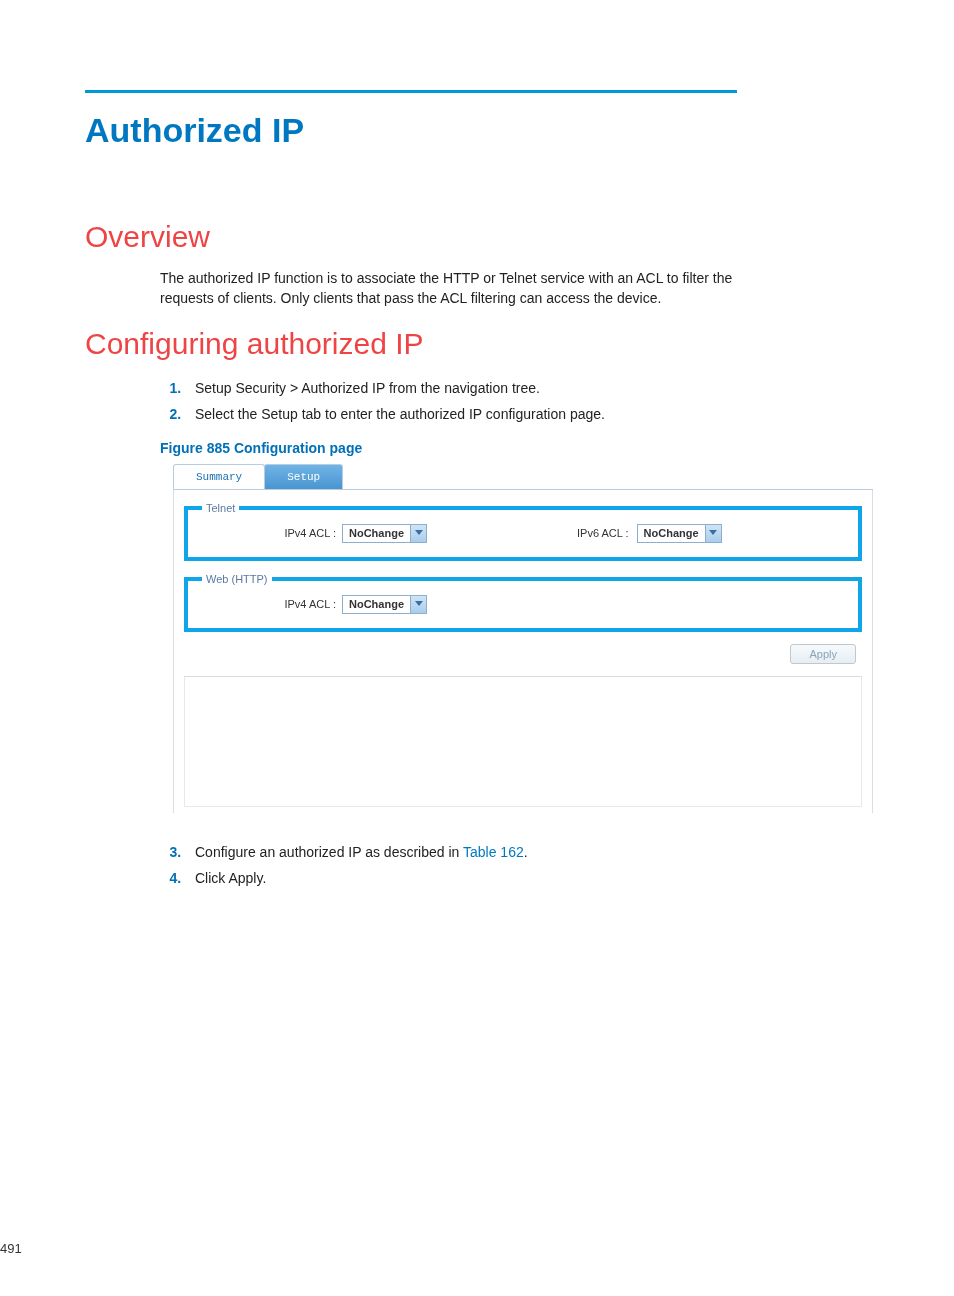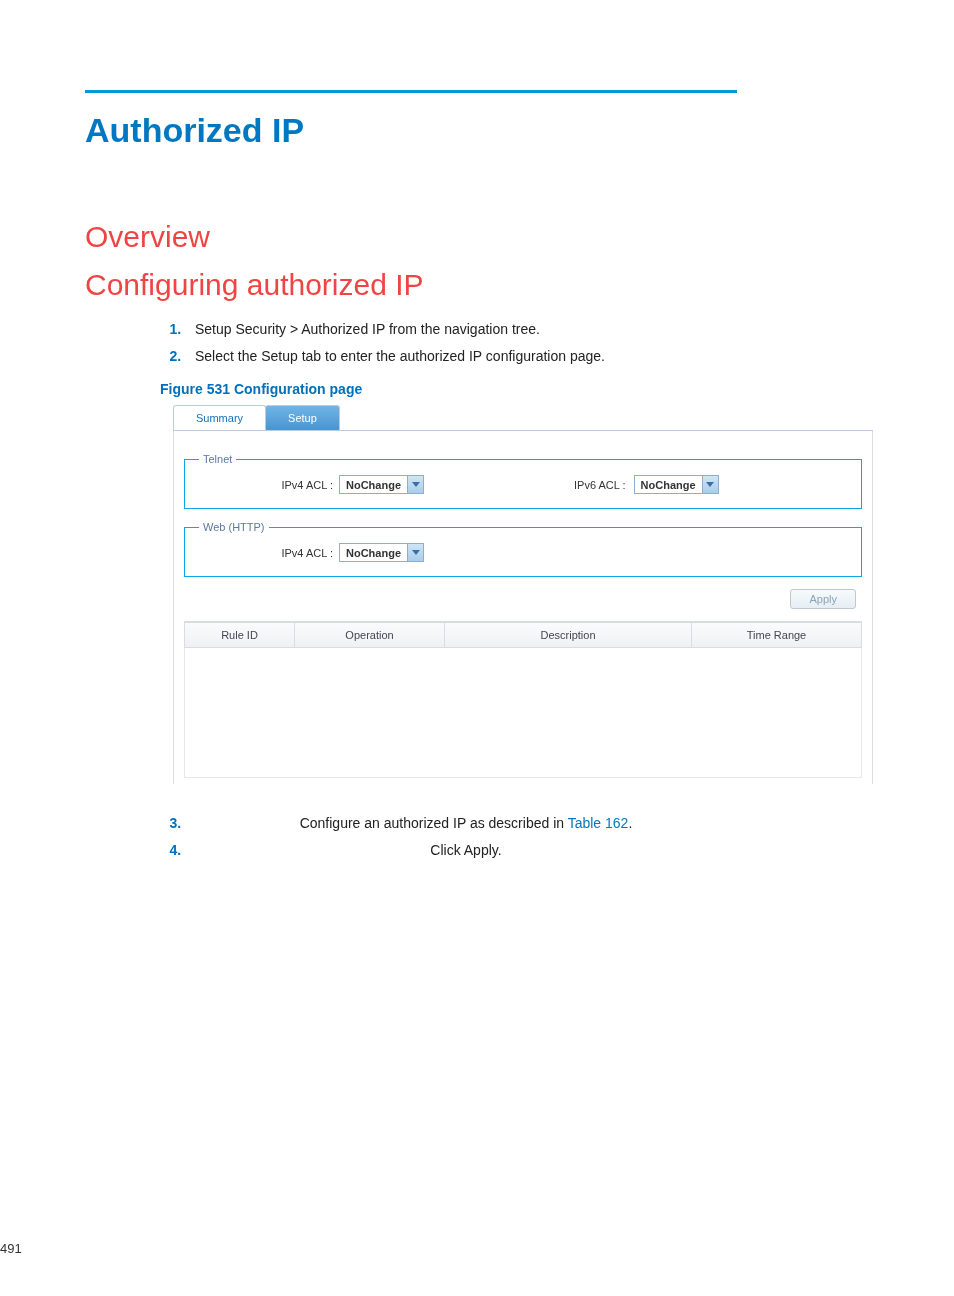--- a/index.html
+++ b/index.html
@@ -84,34 +84,35 @@
   }
   .tab {
     padding: 6px 22px;
     border: 1px solid #b8cde0;
     border-bottom: none;
     background: #fff;
     color: #1a6fb0;
     margin-right: -1px;
     border-radius: 3px 3px 0 0;
     cursor: pointer;
+    font-family: Liberation Mono, monospace;
   }
   .tab.active {
     background: linear-gradient(#6fb4e6, #4a95d0);
     color: #fff;
   }
   .panel {
     border-left: 1px solid #ddd;
     border-right: 1px solid #ddd;
     padding: 12px 10px 6px 10px;
     background: #fff;
   }
   fieldset.grp {
-    border: 1px solid #0ea5e9;
-    margin: 10px 0 12px 0;
+    border: 4px solid #0ea5e9;
+    margin: 0 0 12px 0;
     padding: 10px 14px 14px 14px;
   }
   fieldset.grp legend {
     color: #5a7aa2;
     padding: 0 4px;
     font-size: 11px;
   }
   .row { display: flex; align-items: center; }
   .lbl {
     width: 140px;
@@ -183,33 +184,34 @@
 </style>
 </head>
 <body>
 
 <div class="page">
   <div class="top-rule"></div>
 
   <h1 class="title">Authorized IP</h1>
 
   <h2 class="section">Overview</h2>
+  <p class="body-text">The authorized IP function is to associate the HTTP or Telnet service with an ACL to filter the requests of clients. Only clients that pass the ACL filtering can access the device.</p>
 
   <h2 class="section">Configuring authorized IP</h2>
 
   <ol class="steps" start="1">
     <li>
       <span>Setup </span><span class="bold">Security</span><span> &gt; </span><span class="bold">Authorized IP</span><span> from the navigation tree.</span>
     </li>
     <li>
       <span>Select the </span><span class="bold">Setup</span><span> tab to enter the authorized IP configuration page.</span>
     </li>
   </ol>
 
-  <div class="figure-caption">Figure 531 Configuration page</div>
+  <div class="figure-caption">Figure 885 Configuration page</div>
 
   <div class="figure">
     <div class="tabs">
       <div class="tab">Summary</div>
       <div class="tab active">Setup</div>
     </div>
 
     <div class="panel">
       <fieldset class="grp">
         <legend>Telnet</legend>
@@ -249,31 +251,25 @@
             </span>
           </div>
         </div>
       </fieldset>
 
       <div class="apply-row">
         <span class="btn-apply">Apply</span>
       </div>
       <div class="hr"></div>
 
-      <div class="thead">
-        <div class="col-rule">Rule ID</div>
-        <div class="col-op">Operation</div>
-        <div class="col-desc">Description</div>
-        <div class="col-time">Time Range</div>
-      </div>
       <div class="tbody"></div>
     </div>
   </div>
 
-  <ol class="steps" start="3" style="margin-top:26px;text-align:center;">
+  <ol class="steps" start="3" style="margin-top:26px;">
     <li>
       <span>Configure an authorized IP as described in </span><span class="link">Table 162</span><span>.</span>
     </li>
     <li>
       <span>Click </span><span class="bold">Apply</span><span>.</span>
     </li>
   </ol>
 
   <div class="page-number">491</div>
 </div>

